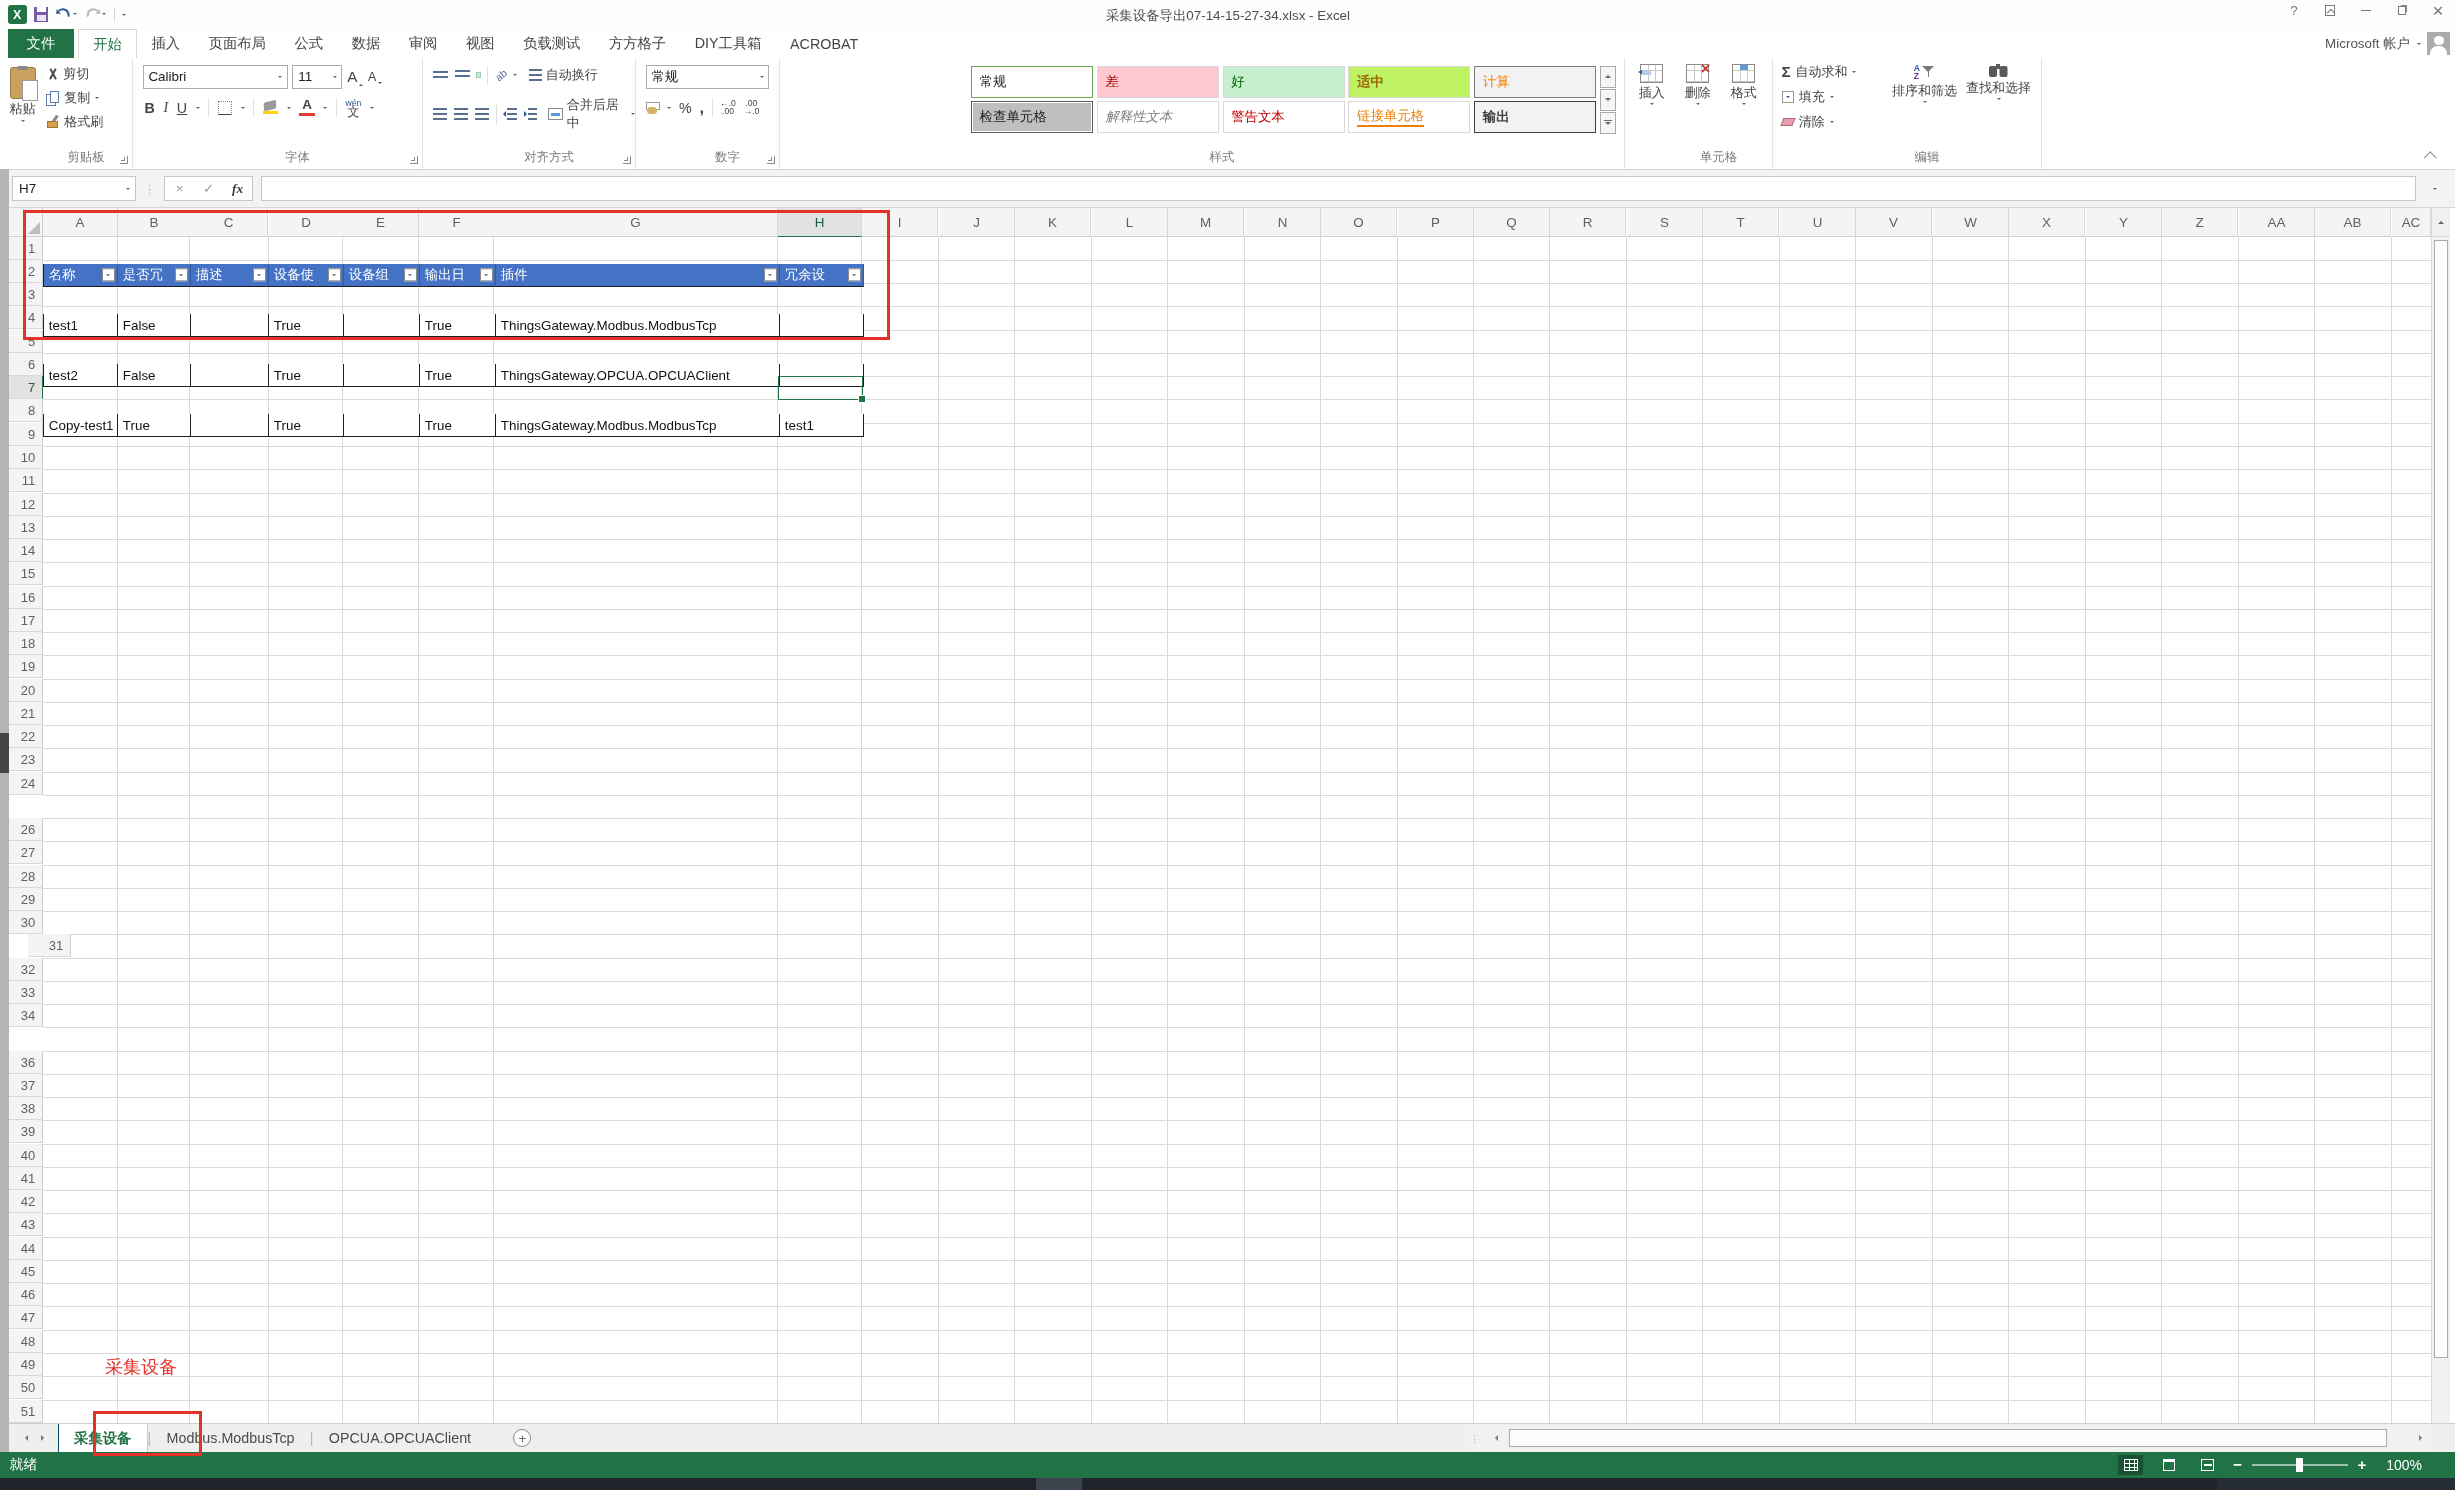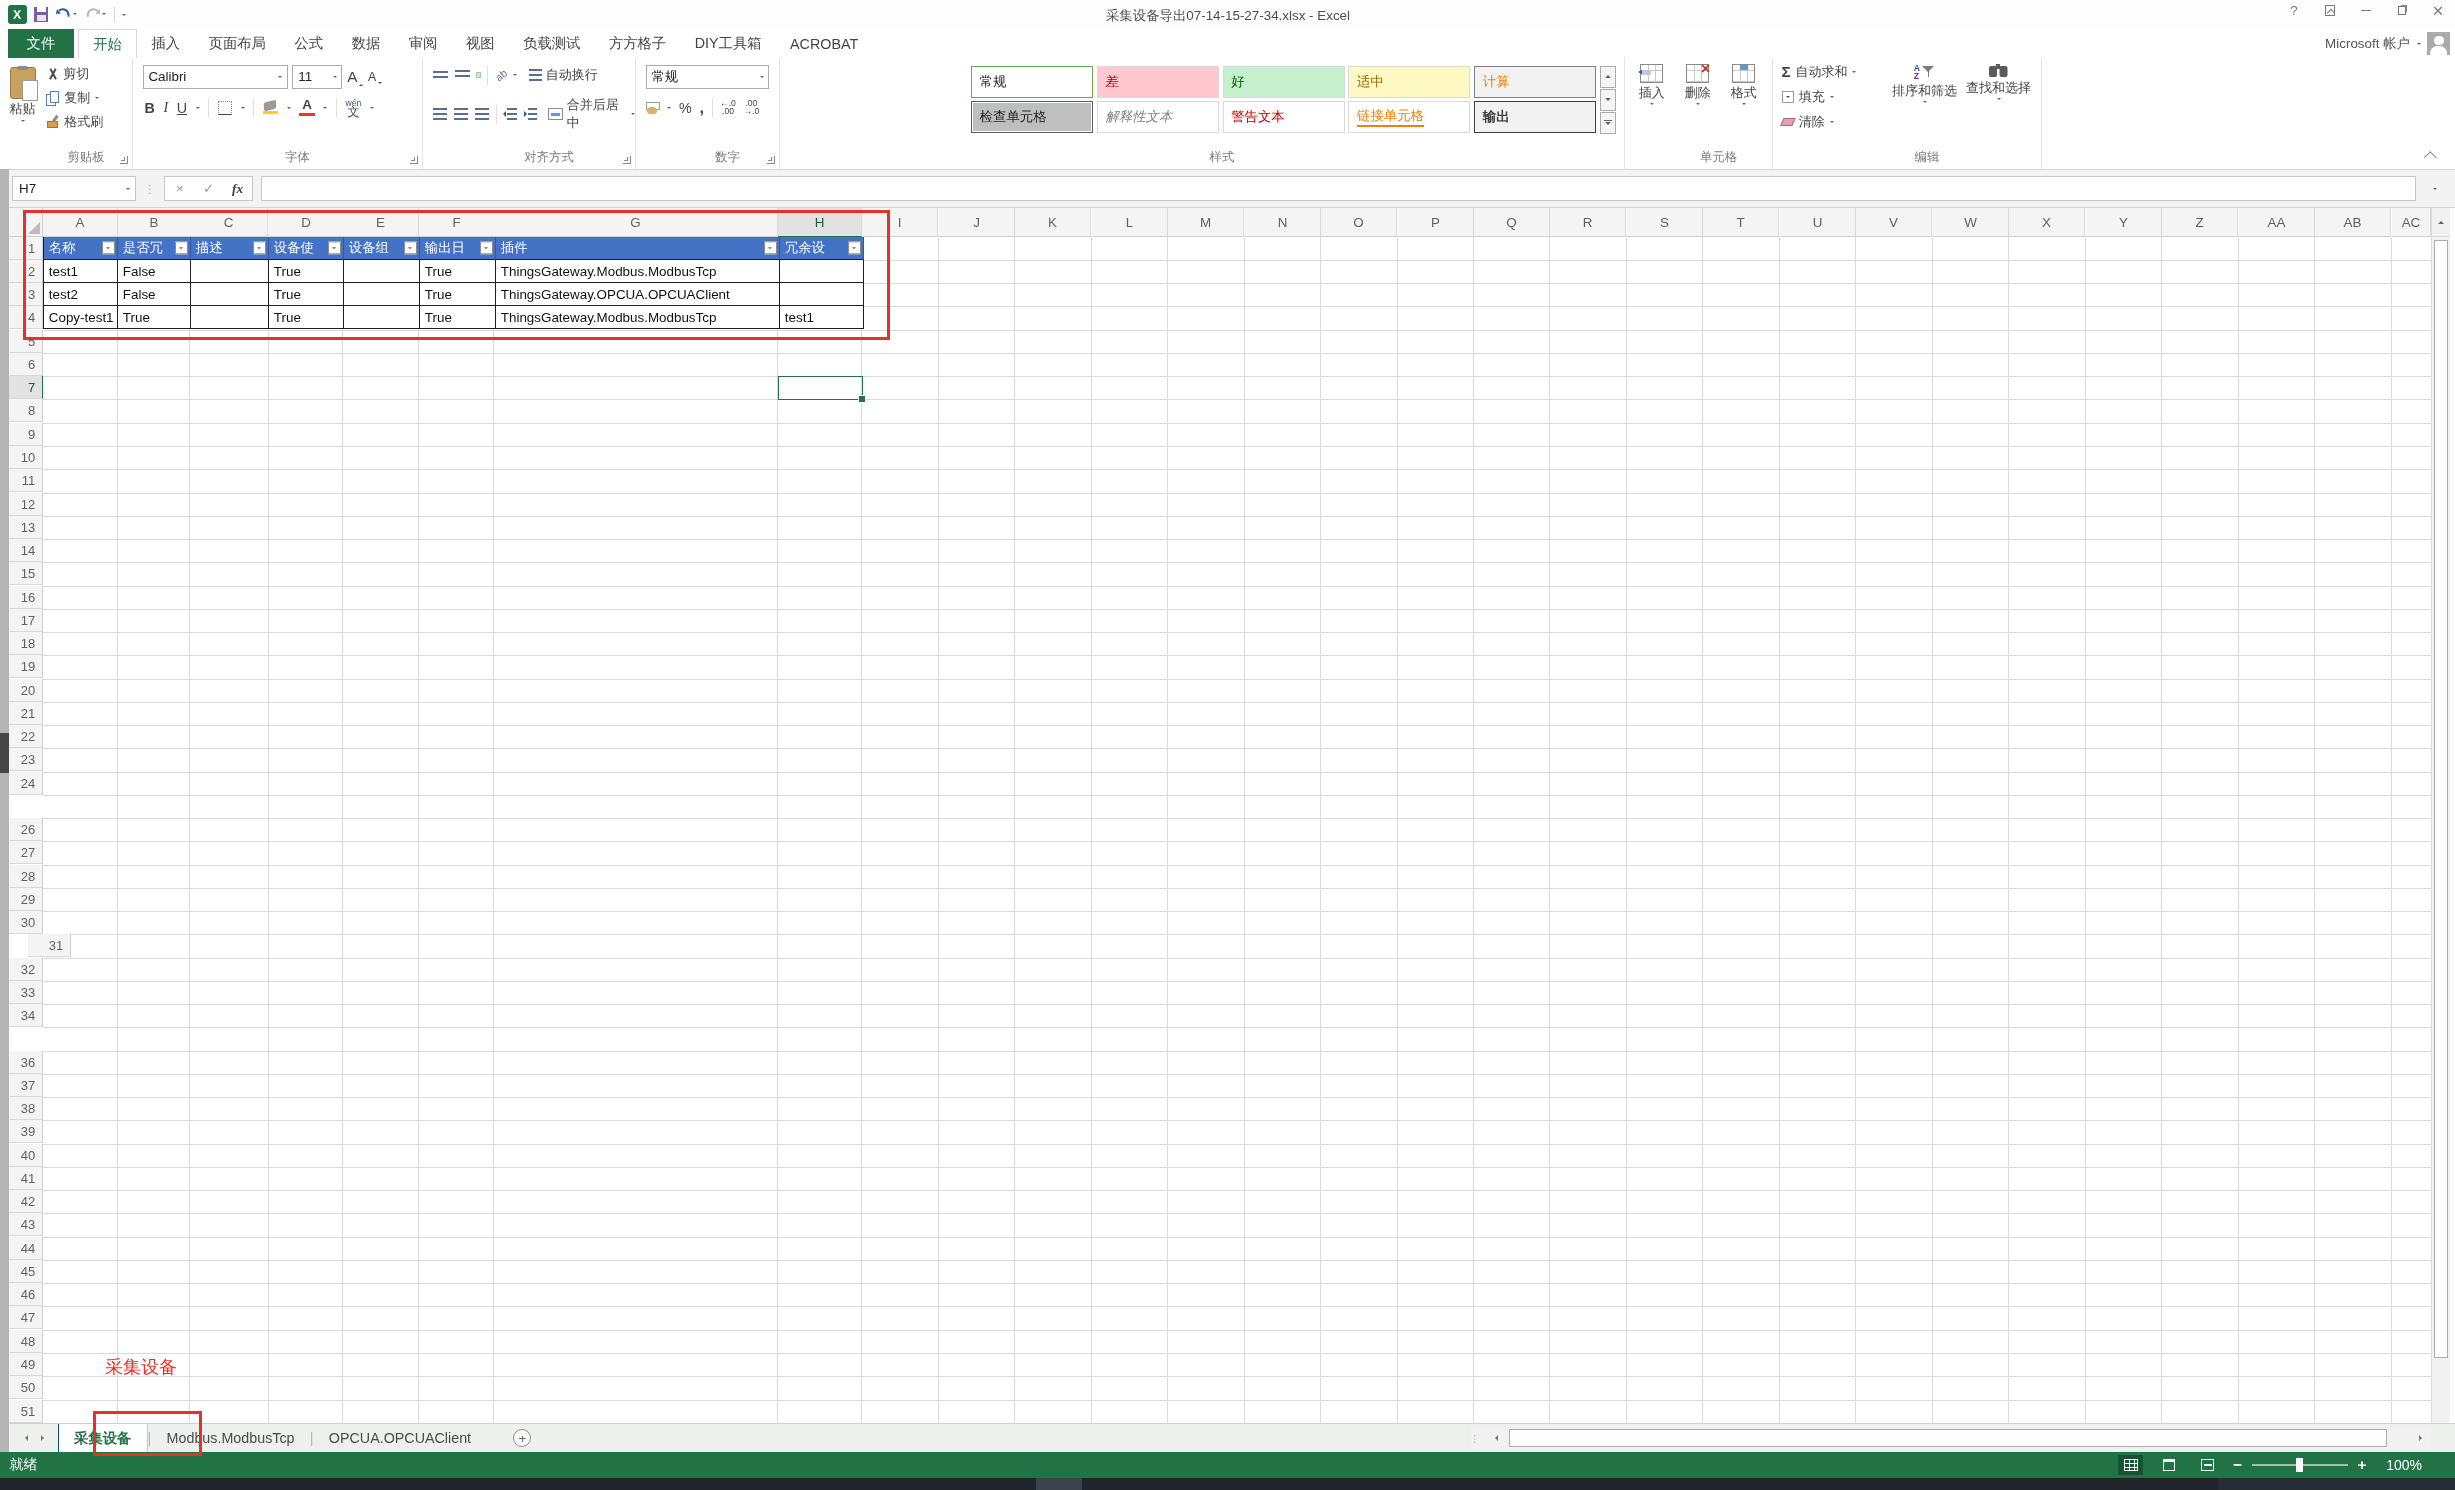--- a/index.html
+++ b/index.html
@@ -118,21 +118,21 @@
   .ic-ftab { width:21px; height:19px; border:1px solid #9a9a9a; background:
       linear-gradient(#5b9bd5 0 4.8px, transparent 4.8px),
       repeating-linear-gradient(to bottom, transparent 0 3.8px, #c9c9c9 3.8px 4.8px),
       repeating-linear-gradient(to right, transparent 0 5.7px, #c9c9c9 5.7px 6.7px); position:relative; }
   .ic-ftab:after { content:""; position:absolute; right:-2.9px; bottom:-1.9px; width:9.6px; height:4.8px; background:#d6a14a; transform:rotate(-40deg); border:1px solid #a3762c; }
   #style-gallery { position:absolute; left:191px; top:7.6px; display:grid; grid-template-columns:repeat(5,122px); grid-auto-rows:32px; gap:3.8px; }
   .sg { display:flex; align-items:center; padding:0 7.6px; font-size:13.4px; background:#fff; border:1px solid #d9d9d9; color:#222; white-space:nowrap; overflow:hidden; }
   .sg.normal { border:1.9px solid #6aa84f; }
   .sg.bad { background:#ffc7ce; color:#9c0006; }
   .sg.good { background:#c6efce; color:#006100; }
-  .sg.neutral { background:#fef9c3; color:#9c6500; }
+  .sg.neutral { background:#bef264; color:#9c6500;font-weight:bold; }
   .sg.calc { background:#f2f2f2; color:#fa7d00; border:1px solid #7f7f7f; }
   .sg.check { background:#bfbfbf; color:#1f1f1f; border:1.9px solid #5a5a5a; box-shadow:inset 0 0 0 1px #fff; }
   .sg.explain { color:#808080; font-style:italic; font-family:"Liberation Serif",serif; }
   .sg.warn { color:#c00000; }
   .sg.link { color:#e8820c; } .sg.link span { border-bottom:2.9px double #e8820c; }
   .sg.output { background:#f2f2f2; color:#3f3f3f; font-weight:bold; border:1px solid #3f3f3f; }
   .gal-scroll { position:absolute; right:7.6px; top:7.6px; width:16.3px; display:flex; flex-direction:column; gap:1px; }
   .gal-scroll .gs { width:16.3px; height:22px; border:1px solid #ababab; background:#f5f5f5; display:flex; align-items:center; justify-content:center; flex-direction:column; gap:1px; }
   .gs .bar2 { width:7.6px; height:1px; background:#666; }
 
@@ -179,21 +179,21 @@
   .grid { position:relative; height:1215px; background:#fff; overflow:hidden; }
   .corner { position:absolute; left:0; top:0; width:43px; height:29px; background:#f4f4f4; border-right:1px solid #cfcfcf; border-bottom:1px solid #cfcfcf; }
   .corner:after { content:""; position:absolute; right:1.9px; bottom:1.9px; border-left:12.4px solid transparent; border-bottom:12.4px solid #bdbdbd; }
   .colhead { position:absolute; top:0; height:29px; background:#f4f4f4; border-right:1px solid #d8d8d8; border-bottom:1px solid #cfcfcf; display:flex; align-items:center; justify-content:center; font-size:13.4px; color:#616161; }
   .colhead.sel { background:#e2e2e2; color:#14613c; border-bottom:1.9px solid #217346; }
   .rowhead { position:absolute; left:0; width:43px; background:#f4f4f4; border-right:1px solid #cfcfcf; border-bottom:1px solid #d8d8d8; display:flex; align-items:center; justify-content:flex-end; padding-right:6.7px; font-size:13px; color:#616161; }
   .rowhead.sel { background:#e2e2e2; color:#14613c; border-right:1.9px solid #217346; }
   .gline-v { position:absolute; width:1px; background:#dadada; }
   .gline-h { position:absolute; height:1px; background:#dadada; }
   .xtable { position:absolute; left:43px; top:29px; }
-  .trow { display:flex; }
+  .trow { display:flex;margin-top:27px; }
   .th { background:#4472c4; color:#fff; font-size:13.4px; display:flex; align-items:center; padding-left:4.8px; position:relative; border-right:1px solid #35589c; border-bottom:1px solid #1f1f1f; white-space:nowrap; overflow:hidden; }
   .fbtn2 { position:absolute; right:1.9px; top:50%; transform:translateY(-50%); width:13.4px; height:13.4px; background:#fff; border:1px solid #8a8a8a; display:flex; align-items:center; justify-content:center; }
   .td2 { background:#fff; color:#111; font-size:13.4px; display:flex; align-items:center; padding-left:4.8px; border-right:1px solid #1f1f1f; border-bottom:1px solid #1f1f1f; white-space:nowrap; overflow:hidden; }
   .td2.first,.th.first { border-left:1px solid #1f1f1f; }
   .selcell { position:absolute; border:1.9px solid #217346; background:transparent; z-index:30; }
   .selcell:after { content:""; position:absolute; right:-3.8px; bottom:-3.8px; width:5.7px; height:5.7px; background:#217346; border:1px solid #fff; }
   .redbox { position:absolute; border:3.8px solid #e53228; z-index:40; }
   .notetext { position:absolute; color:#e53228; font-size:18px; z-index:35; }
   .vscroll { position:absolute; right:5.7px; top:0; width:19px; height:1215px; background:#f1f1f1; border-left:1px solid #dadada; }
   .vscroll .sbtn { height:29px; display:flex; align-items:center; justify-content:center; border-bottom:1px solid #dadada; }

